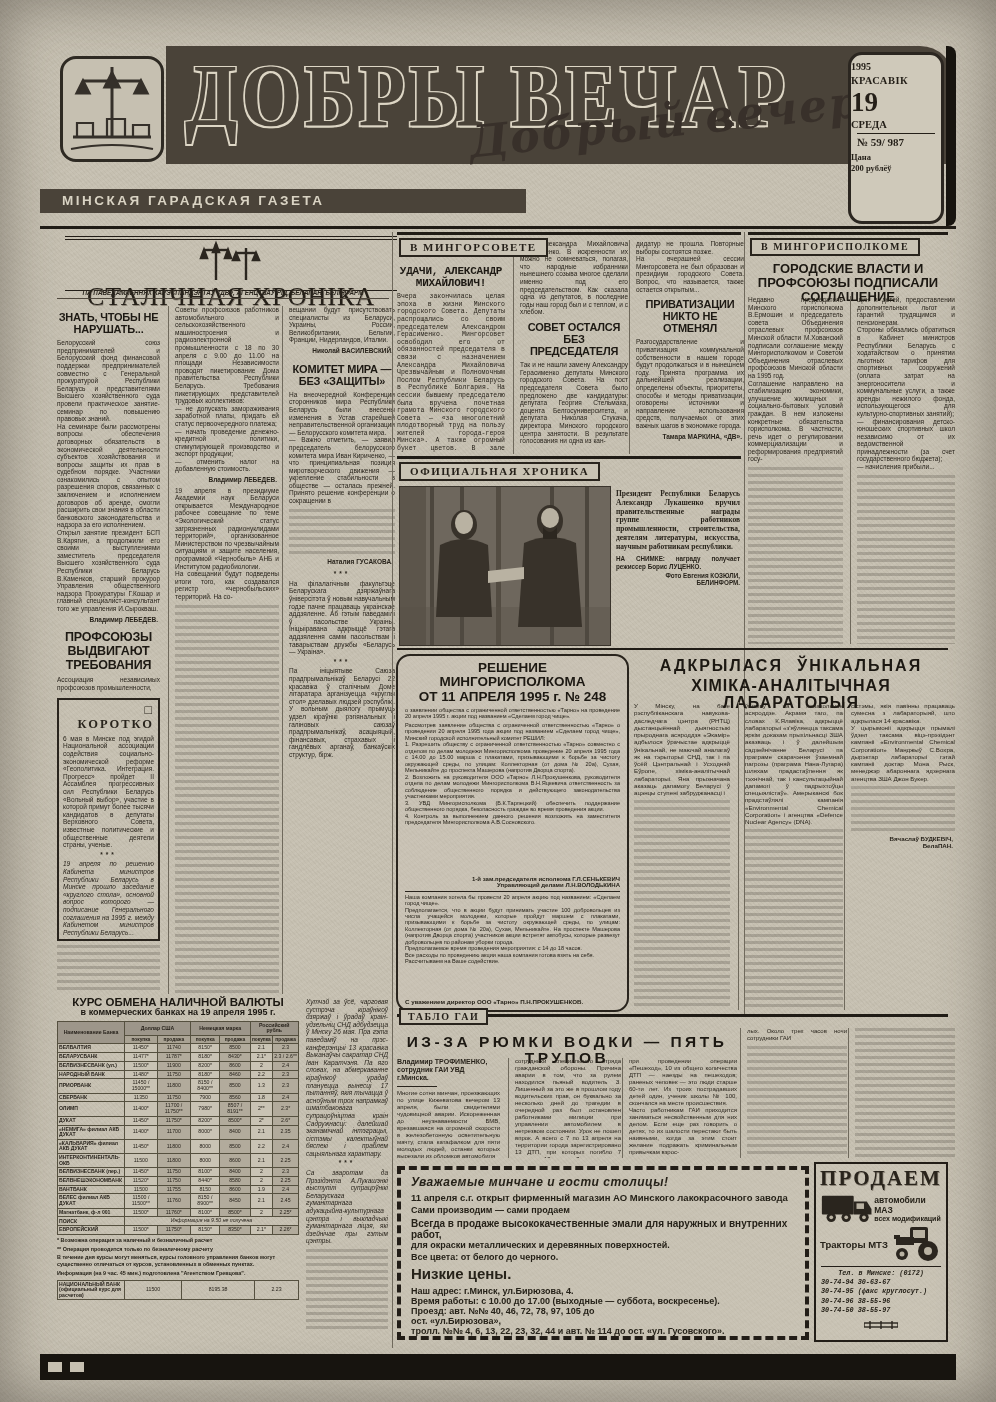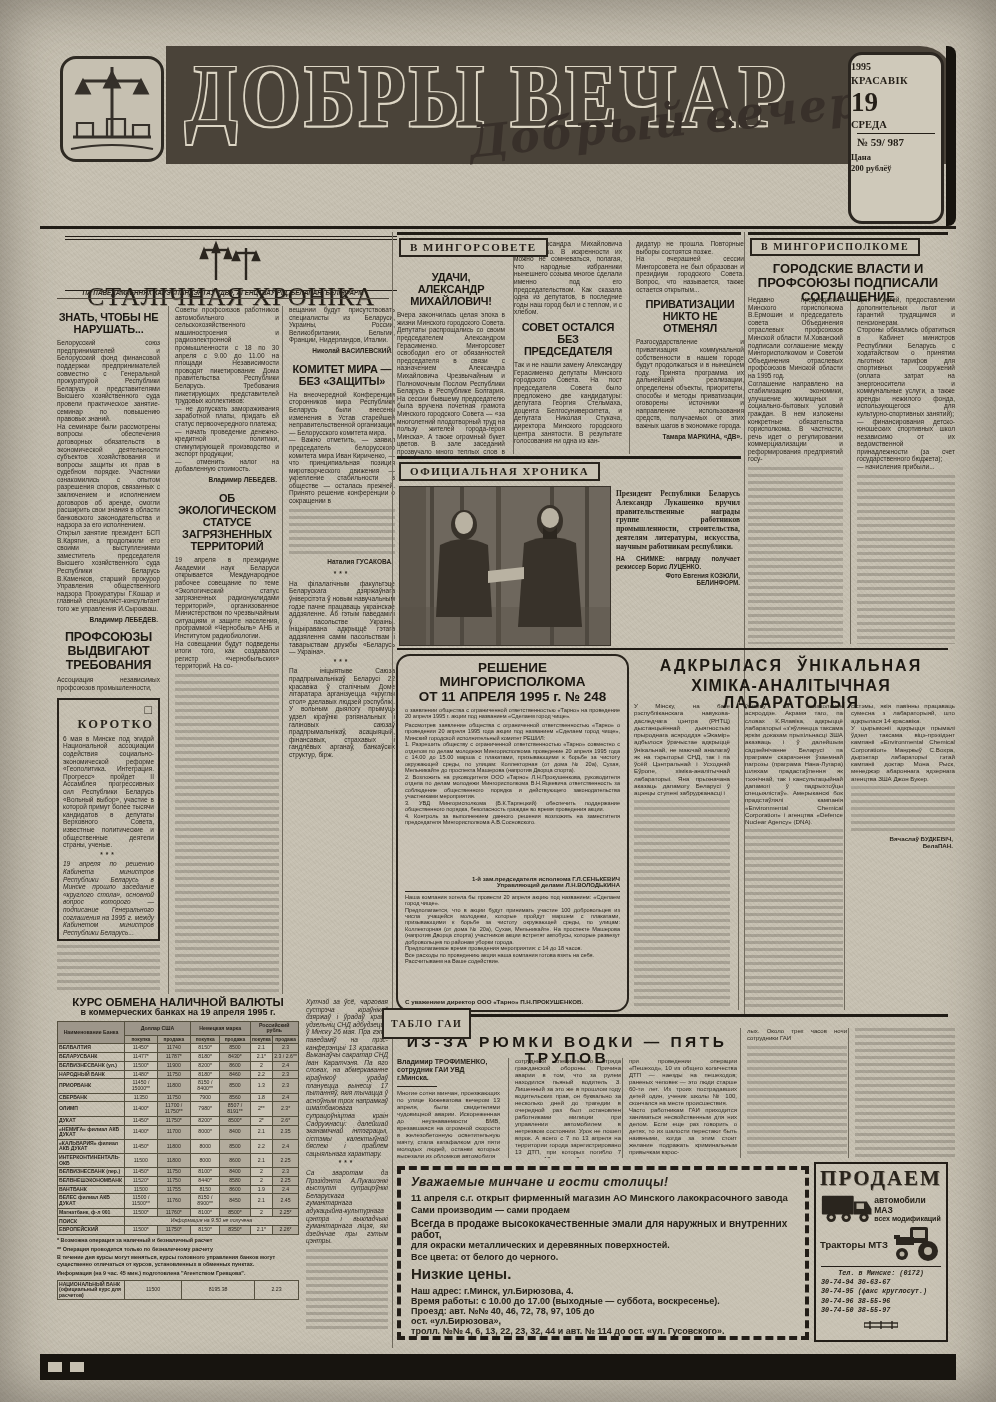--- a/index.html
+++ b/index.html
@@ -90,20 +90,21 @@
         <path d="M78 22 L72 34 L84 34 Z" fill="#35302a"></path>
         <path d="M49 14 L42 28 L56 28 Z" fill="#35302a"></path>
         <path d="M10 78 L88 78"></path>
         <path d="M14 78 L14 64 L30 64 L30 78 M44 78 L44 60 L62 60 L62 78 M70 78 L70 66 L86 66 L86 78" stroke-width="2.2"></path>
         <path d="M8 90 Q49 82 90 90" stroke-width="2.2"></path>
       </g>
     </svg>
   </div>
   <div class="masthead-title">ДОБРЫ ВЕЧАР</div>
   <div class="script-title">Добрый вечер</div>
+  <div class="subtitle-strip">МІНСКАЯ ГАРАДСКАЯ ГАЗЕТА</div>
   <div class="abs" style="left:946px;top:46px;width:10px;height:180px;background:#17140f;border-radius:0 8px 8px 0;"></div>
   <div class="datebox">
     <div class="yr">1995</div>
     <div class="mo">КРАСАВІК</div>
     <div class="dy">19</div>
     <div class="wd">СРЕДА</div>
     <div class="iss">№ 59/ 987</div>
     <div class="pr"><span>Цана</span><br><span>200 рублёў</span></div>
   </div>
   <div class="rule" style="left:40px;top:226px;width:916px;height:3px;"></div>
@@ -142,21 +143,20 @@
     </div>
     <div class="fill"></div>
   </div>
 
   <div class="ncol vdiv" style="left:168px;top:306px;width:104px;height:688px;padding-left:6px;">
     <div class="txt">Советы профсоюзов работников автомобильного и сельскохозяйственного машиностроения и радиоэлектронной промышленности с 18 по 30 апреля с 9.00 до 11.00 на площади Независимости проводят пикетирование Дома правительства Республики Беларусь. Требования пикетирующих представителей трудовых коллективов:
 — не допускать замораживания заработной платы, придать ей статус первоочередного платежа;
 — начать проведение денежно-кредитной политики, стимулирующей производство и экспорт продукции;
 — отменить налог на добавленную стоимость.</div>
     <div class="byline">Владимир ЛЕБЕДЕВ.</div>
-    <div class="art-head">ОБ ЭКОЛОГИЧЕСКОМ СТАТУСЕ ЗАГРЯЗНЕННЫХ ТЕРРИТОРИЙ</div>
     <div class="txt">19 апреля в президиуме Академии наук Беларуси открывается Международное рабочее совещание по теме «Экологический статус загрязненных радионуклидами территорий», организованное Министерством по чрезвычайным ситуациям и защите населения, программой «Чернобыль» АНБ и Институтом радиобиологии.
 На совещании будут подведены итоги того, как создавался регистр «чернобыльских» территорий. На со-</div>
     <div class="fill"></div>
   </div>
 
   <div class="ncol vdiv" style="left:282px;top:306px;width:106px;height:688px;padding-left:6px;">
     <div class="txt">вещании будут присутствовать специалисты из Беларуси, Украины, России, Великобритании, Бельгии, Франции, Нидерландов, Италии.</div>
     <div class="byline">Николай ВАСИЛЕВСКИЙ.</div>
     <div class="art-head">КОМИТЕТ МИРА — БЕЗ «ЗАЩИТЫ»</div>
     <div class="txt">На внеочередной Конференции сторонников мира Республики Беларусь были внесены изменения в Устав старейшей неправительственной организации — Белорусского комитета мира.
@@ -388,25 +388,25 @@
       </tr>
       </tbody>
     </table>
   </div>
 
   <div class="rule" style="left:392px;top:232px;width:1px;height:1116px;background:#6f695c;"></div>
   <div class="rule" style="left:744px;top:232px;width:1px;height:782px;background:#6f695c;"></div>
 
   <div class="rule" style="left:397px;top:232px;width:344px;height:3px;"></div>
   <div class="tagbox" style="left:399px;top:238px;">В МИНГОРСОВЕТЕ</div>
-  <div class="ncol" style="left:397px;top:266px;width:108px;height:192px;">
+  <div class="ncol" style="left:397px;top:260px;width:108px;height:192px;font-family:Liberation Mono, monospace;">
     <div class="art-head">УДАЧИ, АЛЕКСАНДР МИХАЙЛОВИЧ!</div>
     <div class="txt">Вчера закончилась целая эпоха в жизни Минского городского Совета. Депутаты распрощались со своим председателем Александром Герасименко. Мингорсовет освободил его от обязанностей председателя в связи с назначением Александра Михайловича Чрезвычайным и Полномочным Послом Республики Беларусь в Республике Болгария. На сессии бывшему председателю была вручена почетная грамота Минского городского Совета — «за многолетний плодотворный труд на пользу жителей города-героя Минска». А также огромный букет цветов. В зале заседаний прозвучало много теплых слов в ад-</div>
   </div>
-  <div class="ncol vdiv" style="left:513px;top:240px;width:108px;height:214px;">
+  <div class="ncol vdiv" style="left:513px;top:240px;width:108px;height:214px;padding-left:6px;">
     <div class="txt">рес Александра Михайловича Герасименко. В искренности их можно не сомневаться, полагая, что народные избранники нынешнего созыва многое сделали именно под его председательством. Как сказала одна из депутатов, в последние годы наш город был и с теплом, и с хлебом.</div>
     <div class="art-head">СОВЕТ ОСТАЛСЯ БЕЗ ПРЕДСЕДАТЕЛЯ</div>
     <div class="txt">Так и не нашли замену Александру Герасименко депутаты Минского городского Совета. На пост председателя Совета было предложено две кандидатуры: депутата Георгия Стельмаха, доцента Белгосуниверситета, и депутата Николая Стукача, директора Минского городского центра занятости. В результате голосования ни одна из кан-</div>
   </div>
   <div class="ncol vdiv" style="left:629px;top:240px;width:108px;height:214px;padding-left:6px;">
     <div class="txt">дидатур не прошла. Повторные выборы состоятся позже.
 На вчерашней сессии Мингорсовета не был образован и президиум городского Совета. Вопрос, что называется, также остается открытым...</div>
     <div class="art-head">ПРИВАТИЗАЦИИ НИКТО НЕ ОТМЕНЯЛ</div>
     <div class="txt">Разгосударствление и приватизация коммунальной собственности в нашем городе будут продолжаться и в нынешнем году. Принята программа их дальнейшей реализации, определены объекты, приоритеты, способы и методы приватизации, оговорены источники и направление использования средств, получаемых от этих важных шагов в экономике города.</div>
     <div class="byline">Тамара МАРКИНА, «ДВ».</div>
@@ -494,21 +494,21 @@
   </div>
   <div class="ncol vdiv" style="left:844px;top:702px;width:104px;height:308px;font-size:6.2px;padding-left:6px;">
     <div class="txt">сістэмы, якія павінны працаваць сумесна з лабараторыяй, што адкрылася 14 красавіка.
 У цырымоніі адкрыцця прымалі ўдзел таксама віцэ-прэзідэнт кампаніі «Environmental Chemical Corporation» Манджыў С.Вохра, дырэктар лабараторыі гэтай кампаніі доктар Мона Рыск, менеджэр абароннага ядзернага агенцтва ЗША Джон Букер.</div>
     <div class="fillshort"></div>
     <div class="byline txt">Вячаслаў БУДКЕВІЧ,
 БелаПАН.</div>
   </div>
 
   <div class="rule" style="left:397px;top:1014px;width:551px;height:3px;"></div>
-  <div class="tagbox" style="left:382px;top:1008px;font-size:10px;padding:8px 7px;">ТАБЛО ГАИ</div>
+  <div class="tagbox" style="left:399px;top:1008px;font-size:10px;padding:1px 7px;">ТАБЛО ГАИ</div>
   <div class="abs bighead gai-head" style="left:397px;top:1034px;width:340px;text-align:center;">ИЗ-ЗА РЮМКИ ВОДКИ — ПЯТЬ ТРУПОВ</div>
   <div class="ncol" style="left:397px;top:1058px;width:103px;height:100px;">
     <div class="txt" style="font-weight:700;font-size:7px;text-align:left;">Владимир ТРОФИМЕНКО,
 сотрудник ГАИ УВД
 г.Минска.</div>
     <div style="border-top:1px solid #29241d;width:40px;margin:3px 0;"></div>
     <div class="txt" style="font-size:6px;">Многие сотни минчан, проезжающих по улице Кижеватова вечером 13 апреля, были свидетелями чудовищной аварии. Искореженная до неузнаваемости БМВ, врезавшаяся на огромной скорости в железобетонную осветительную мачту, стала катафалком для пяти молодых людей, останки которых вырезали из обломков автомобиля</div>
   </div>
   <div class="ncol vdiv" style="left:508px;top:1058px;width:106px;height:100px;font-size:6px;padding-left:6px;">
     <div class="txt">сотрудники специального отряда гражданской обороны. Причина аварии в том, что за рулем находился пьяный водитель З. Лишенный за это же в прошлом году водительских прав, он буквально за несколько дней до трагедии в очередной раз был остановлен работниками милиции при управлении автомобилем в нетрезвом состоянии. Урок не пошел впрок. А всего с 7 по 13 апреля на территории города зарегистрировано 13 ДТП, при которых погибло 7 человек и 13 ранено. Даже теперь,</div>

